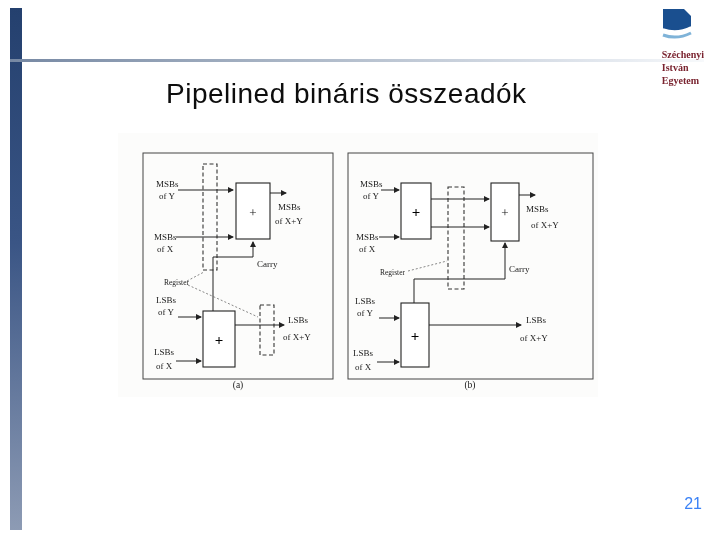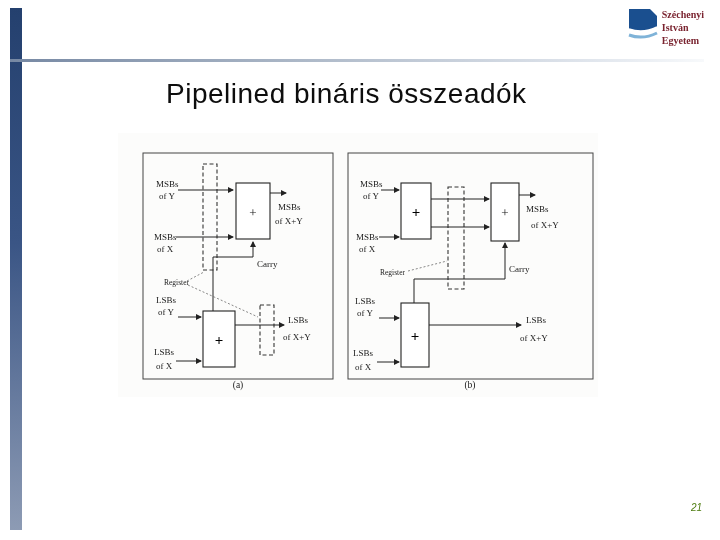--- a/index.html
+++ b/index.html
@@ -8,36 +8,36 @@
     background:#ffffff;font-family:"Liberation Sans", sans-serif;
   }
   .left-bar{
     position:absolute;left:10px;top:8px;width:12px;height:522px;
     background:linear-gradient(180deg,#24406e 0%,#3a5585 45%,#8d9bb4 100%);
   }
   .header-rule{
     position:absolute;left:10px;top:59px;width:694px;height:3px;
     background:linear-gradient(90deg,#7688a3 0%,#aab6c6 40%,#e2e7ee 85%,#f7f9fb 100%);
   }
-  .logo{position:absolute;right:16px;top:8px;display:flex;gap:4px;align-items:flex-start;}
+  .logo{position:absolute;right:16px;top:8px;display:flex;gap:4px;align-items:flex-start;flex-direction:column;}
   .logo-text{
     font-family:"Liberation Serif", serif;color:#7a2430;font-size:10px;
     line-height:1.3;font-weight:bold;
   }
   .title{
     position:absolute;left:158px;top:70px;margin:8px;
     font-size:28px;font-weight:400;color:#0d0d0d;letter-spacing:0.5px;
     font-family:"Liberation Sans", sans-serif;
   }
   .diagram{
     position:absolute;left:118px;top:133px;width:480px;height:264px;
     background:#fcfcfb;
   }
   .page-number{
-    position:absolute;right:18px;bottom:27px;font-size:10px;color:#4d7c0f;font-style:italic;
+    position:absolute;right:18px;bottom:27px;font-size:16px;color:#3b82f6;
   }
   
   .lbl{font-family:"Liberation Serif", serif;font-size:9px;fill:#1a1a1a;}
   .sml{font-family:"Liberation Serif", serif;font-size:7.5px;fill:#1a1a1a;}
   .plus{font-family:"Liberation Serif", serif;font-size:13px;fill:#111;text-anchor:middle;}
   .plusb{font-family:"Liberation Serif", serif;font-size:15px;font-weight:bold;fill:#000;text-anchor:middle;}
   .cap{font-family:"Liberation Serif", serif;font-size:9.5px;fill:#1a1a1a;text-anchor:middle;}
   .wire{stroke:#222;stroke-width:1;fill:none;}
   .box{fill:#ffffff;stroke:#222;stroke-width:1.1;}
   .regbox{fill:none;stroke:#333;stroke-width:1.1;stroke-dasharray:4 2.5;}

